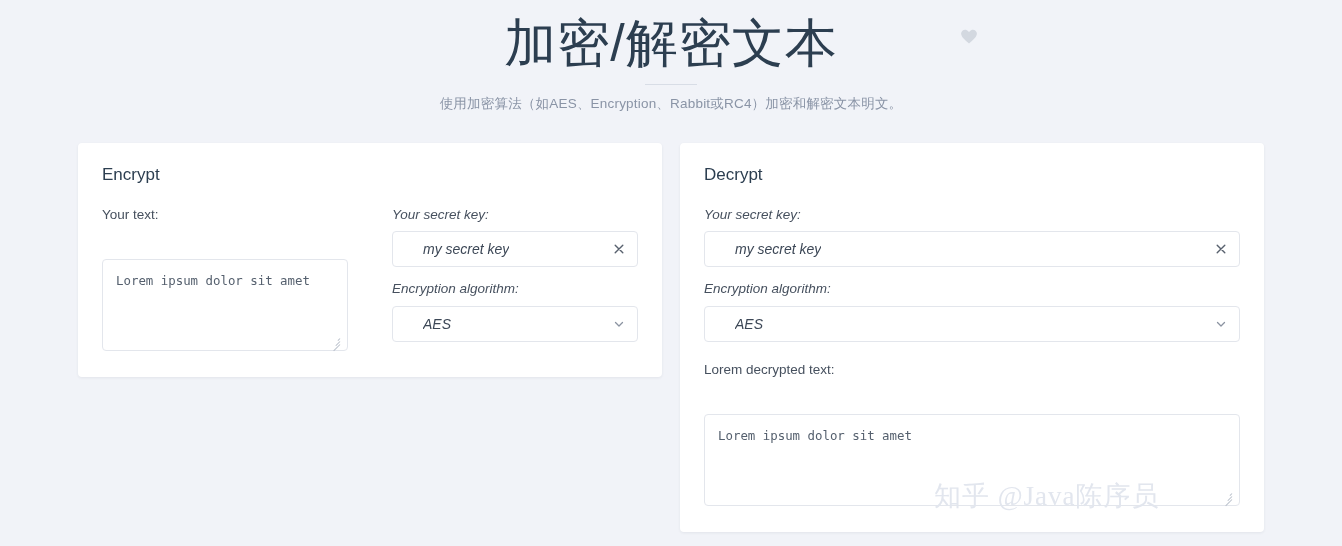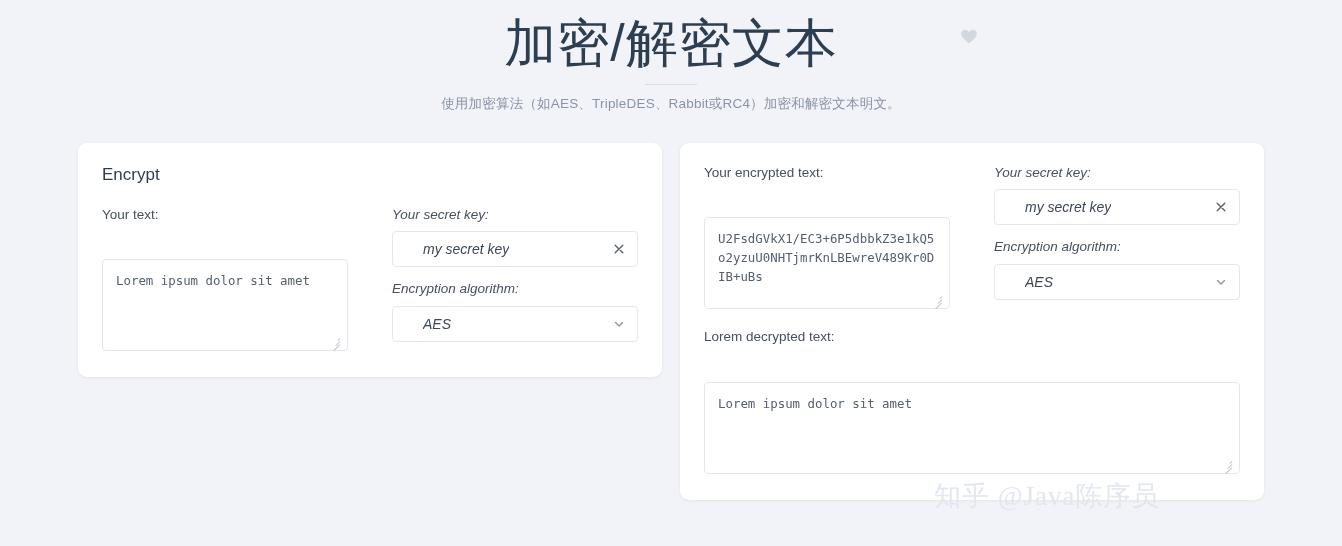--- a/index.html
+++ b/index.html
@@ -59,21 +59,21 @@
   
   .cards {
     display: flex;
     gap: 18px;
     padding: 0 78px;
     margin-top: 30px;
     align-items: flex-start;
   }
   .card {
     background: #ffffff;
-    border-radius: 9px;
+    border-radius: 4px;
     box-shadow: 0 1px 3px rgba(30,40,60,.07);
     padding: 22px 24px 26px 24px;
     flex: 1;
     min-width: 0;
   }
   .card-title {
     font-size: 17px;
     font-weight: 400;
     color: #2c3e50;
     margin: 0 0 22px 0;
@@ -190,21 +190,21 @@
     white-space: nowrap;
     user-select: none;
   }
 </style>
 </head>
 <body>
 
 <div class="header">
   <h1 class="page-title">加密/解密文本</h1>
   <div class="title-rule"></div>
-  <p class="page-subtitle">使用加密算法（如AES、TripleDES、Rabbit或RC4）加密和解密文本明文。</p>
+  <p class="page-subtitle">使用加密算法（如AES、Encryption、Rabbit或RC4）加密和解密文本明文。</p>
   <div class="fav-icon">
     <svg width="22" height="22" viewBox="0 0 24 24" fill="currentColor" aria-hidden="true">
       <path d="M12 20.3l-1.2-1.1C6.2 15.1 3.4 12.6 3.4 9.4c0-2.4 1.9-4.3 4.3-4.3 1.4 0 2.7.6 3.5 1.7l.8 1 .8-1c.8-1.1 2.1-1.7 3.5-1.7 2.4 0 4.3 1.9 4.3 4.3 0 3.2-2.8 5.7-7.4 9.8L12 20.3z"></path>
     </svg>
   </div>
 </div>
 
 <div class="cards">
 
   <div class="card">
@@ -242,31 +242,23 @@
               <path d="M2.5 4.5 L6 8 L9.5 4.5"></path>
             </svg>
           </span>
         </div>
       </div>
     </div>
 
   </div>
 
   <div class="card">
+    <h2 class="card-title">Decrypt</h2>
 
     <div class="row">
-      <div class="col-left">
-        <label class="field-label">Your encrypted text:</label>
-        <div class="textarea">U2FsdGVkX1/EC3+6P5dbbkZ3e1kQ5o2yzuU0NHTjmrKnLBEwreV489Kr0DIB+uBs</div>
-        <div class="grip" style="position:relative;float:right;margin-top:-14px;margin-right:4px;">
-          <i></i>
-            <i></i>
-            <i></i>
-        </div>
-      </div>
 
       <div class="col-right">
         <label class="field-label">Your secret key:</label>
         <div class="input-wrap">
           <span class="value">my secret key</span>
           <span class="clear-icon">
             <svg width="14" height="14" viewBox="0 0 14 14" fill="none" stroke="currentColor" stroke-width="1.4" stroke-linecap="round">
               <path d="M3.2 3.2 L10.8 10.8 M10.8 3.2 L3.2 10.8"></path>
             </svg>
           </span>

